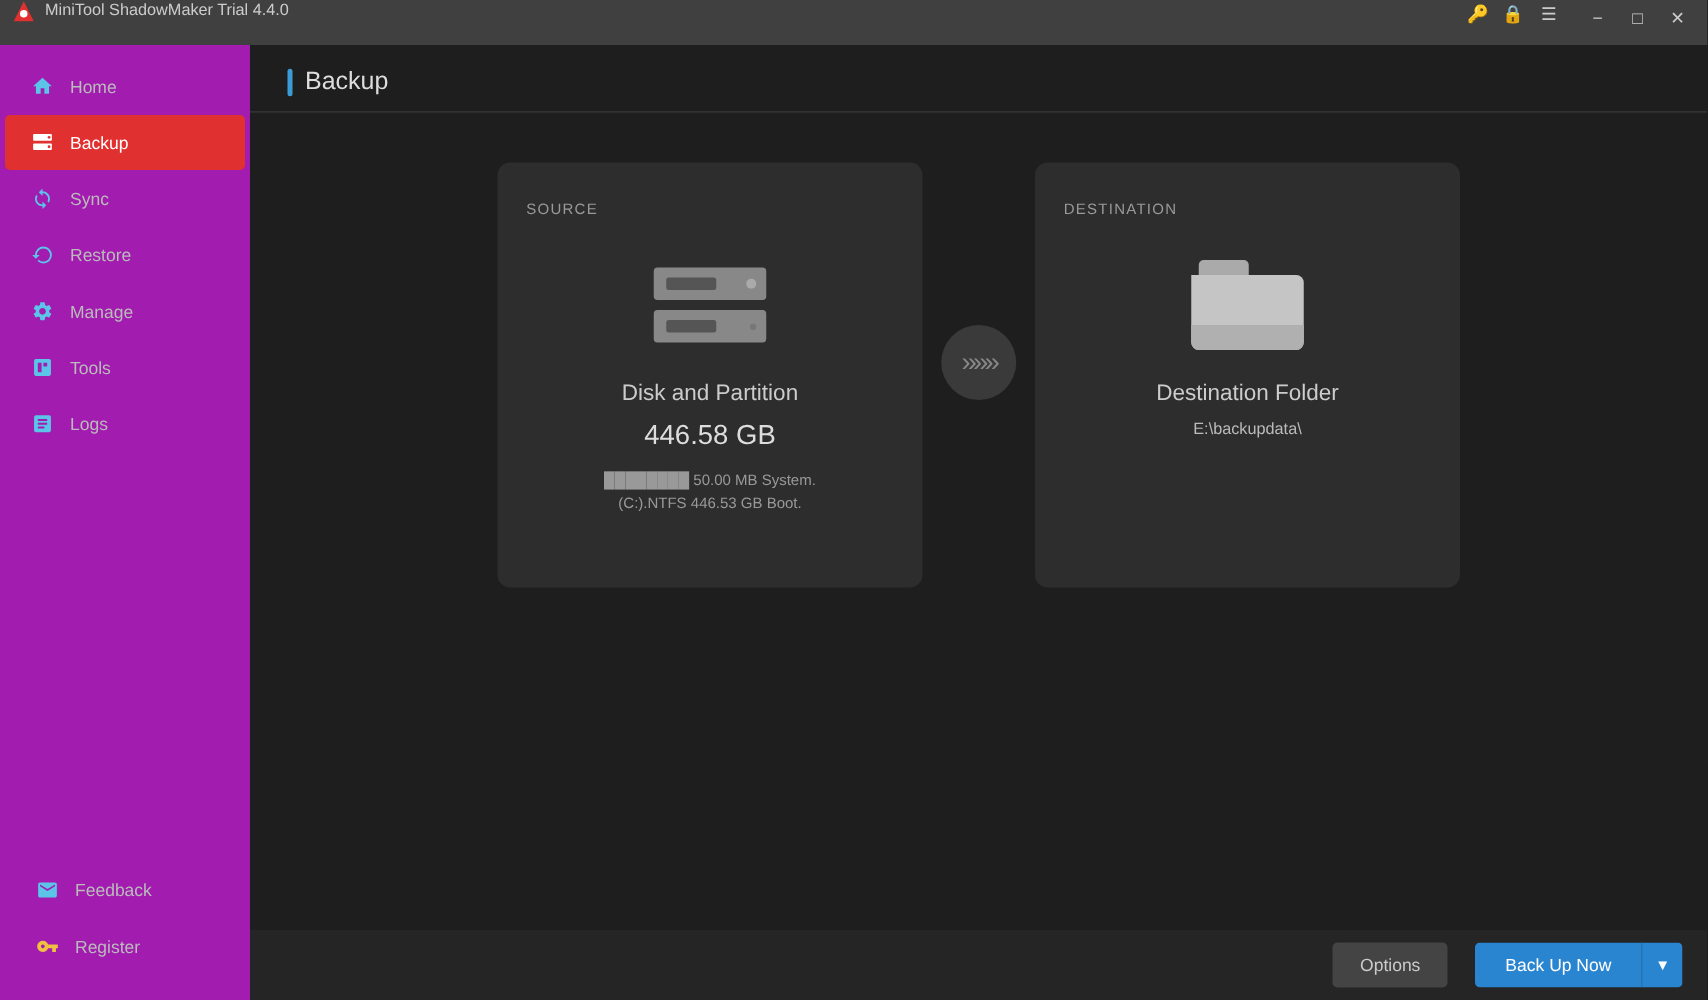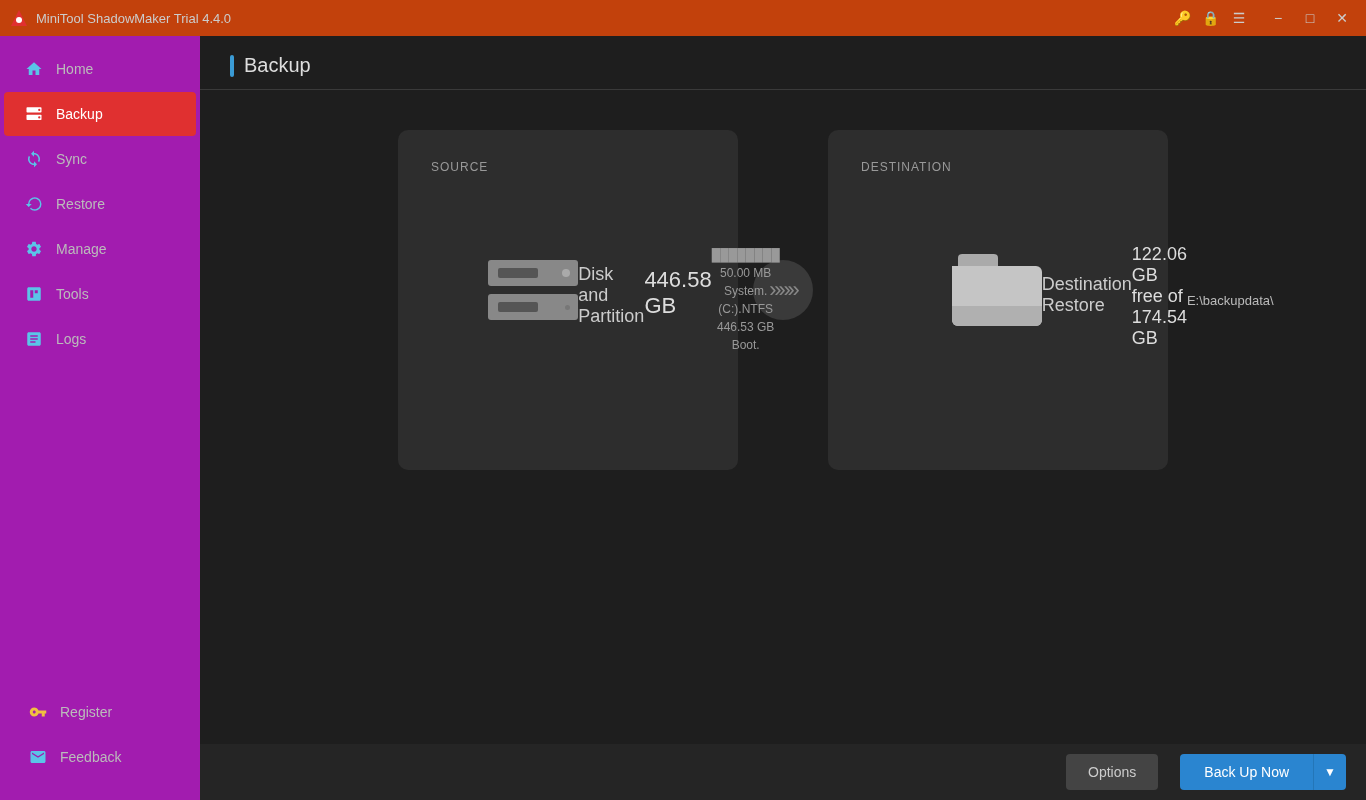--- a/index.html
+++ b/index.html
@@ -10,24 +10,23 @@
       font-family: 'Segoe UI', Arial, sans-serif;
       color: #ccc;
       overflow: hidden;
       display: flex;
       flex-direction: column;
     }
 
     
     .title-bar {
       height: 36px;
-      background: #c2410c;
-      display: flex;
-      align-items: center;
-      padding: 16px 10px;
+      background: #404040;
+      display: flex;
+      padding: 0 10px;
       flex-shrink: 0;
       user-select: none;
     }
     .title-bar-logo {
       width: 18px;
       height: 18px;
       margin-right: 8px;
       flex-shrink: 0;
     }
     .title-bar-title {
@@ -149,22 +148,23 @@
       padding: 40px 30px;
       gap: 0;
       position: relative;
     }
     .backup-card {
       background: #2d2d2d;
       border-radius: 10px;
       width: 340px;
       min-height: 340px;
       display: flex;
-      align-items: center;
-      padding: 30px 33px 30px;
+      flex-direction: column;
+      align-items: center;
+      padding: 30px 23px 30px;
       position: relative;
     }
     .card-label {
       color: #999;
       font-size: 12px;
       letter-spacing: 1px;
       text-transform: uppercase;
       align-self: flex-start;
       margin-bottom: 30px;
     }
@@ -431,33 +431,33 @@
             <path d="M19 3H5c-1.1 0-2 .9-2 2v14c0 1.1.9 2 2 2h14c1.1 0 2-.9 2-2V5c0-1.1-.9-2-2-2zm-5 14H7v-2h7v2zm3-4H7v-2h10v2zm0-4H7V7h10v2z"></path>
           </svg>
         </span>
         <span>Logs</span>
       </div>
     </div>
 
     <div class="sidebar-bottom">
       <div class="sidebar-item">
         <span class="icon">
+          <svg width="18" height="18" viewBox="0 0 24 24" fill="#5bc4e8">
+            <path d="M20 4H4c-1.1 0-2 .9-2 2v12c0 1.1.9 2 2 2h16c1.1 0 2-.9 2-2V6c0-1.1-.9-2-2-2zm0 4l-8 5-8-5V6l8 5 8-5v2z"></path>
+          </svg>
+        </span>
+        <span>Feedback</span>
+      </div>
+      <div class="sidebar-item">
+        <span class="icon">
           <svg width="18" height="18" viewBox="0 0 24 24" fill="#f0c040">
             <path d="M12.65 10C11.83 7.67 9.61 6 7 6c-3.31 0-6 2.69-6 6s2.69 6 6 6c2.61 0 4.83-1.67 5.65-4H17v4h4v-4h2v-4H12.65zM7 14c-1.1 0-2-.9-2-2s.9-2 2-2 2 .9 2 2-.9 2-2 2z"></path>
           </svg>
         </span>
         <span>Register</span>
-      </div>
-      <div class="sidebar-item">
-        <span class="icon">
-          <svg width="18" height="18" viewBox="0 0 24 24" fill="#5bc4e8">
-            <path d="M20 4H4c-1.1 0-2 .9-2 2v12c0 1.1.9 2 2 2h16c1.1 0 2-.9 2-2V6c0-1.1-.9-2-2-2zm0 4l-8 5-8-5V6l8 5 8-5v2z"></path>
-          </svg>
-        </span>
-        <span>Feedback</span>
       </div>
     </div>
   </div>
 
   <div class="content">
     <div class="content-header">
       <div class="content-header-accent"></div>
       <span class="content-title">Backup</span>
     </div>
 
@@ -490,22 +490,21 @@
       </div>
 
       <div class="backup-card">
         <div class="card-label">DESTINATION</div>
         <div class="card-icon-area">
           <div class="folder-icon">
             <div class="folder-tab"></div>
             <div class="folder-body"></div>
           </div>
         </div>
-        <div class="card-name">Destination Restore</div>
-        <div class="card-free">122.06 GB free of 174.54 GB</div>
+        <div class="card-name">Destination Folder</div>
         <div class="card-path">E:\backupdata\</div>
       </div>
 
     </div>
 
     <div class="bottom-bar">
       <button class="btn-options">Options</button>
       <div class="btn-backup-group">
         <button class="btn-backup-now">Back Up Now</button>
         <button class="btn-backup-dropdown">▼</button>

